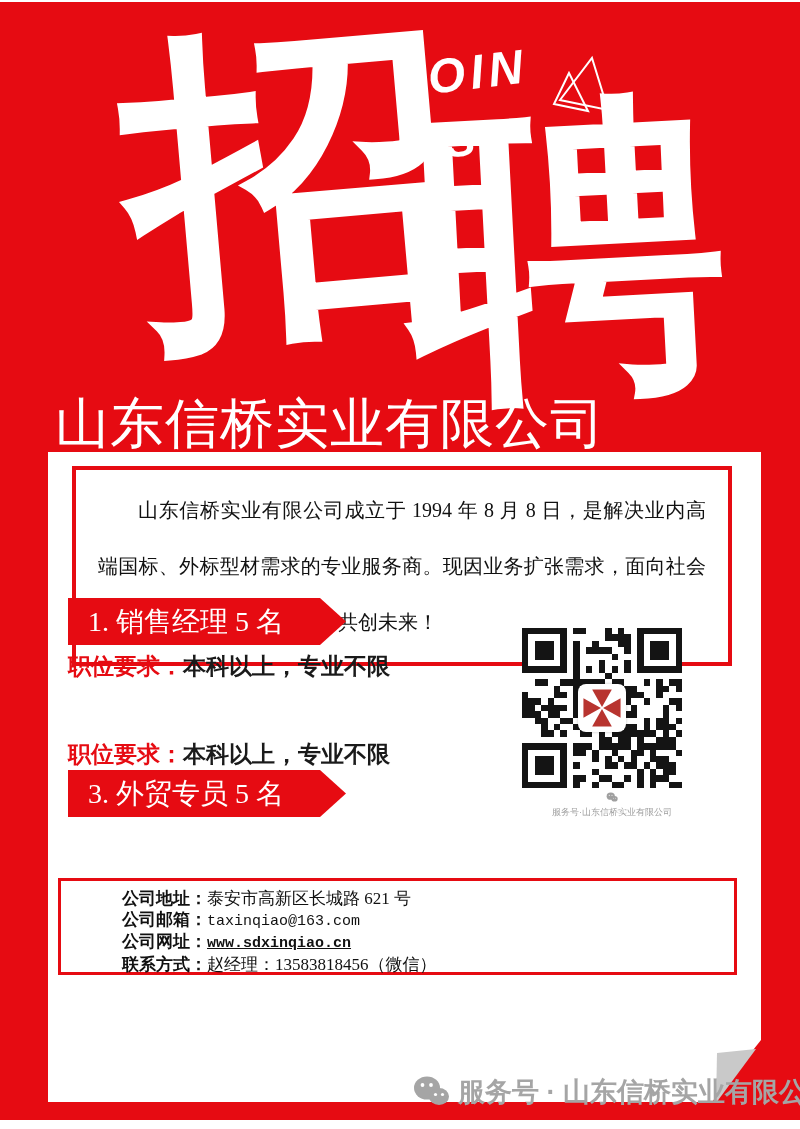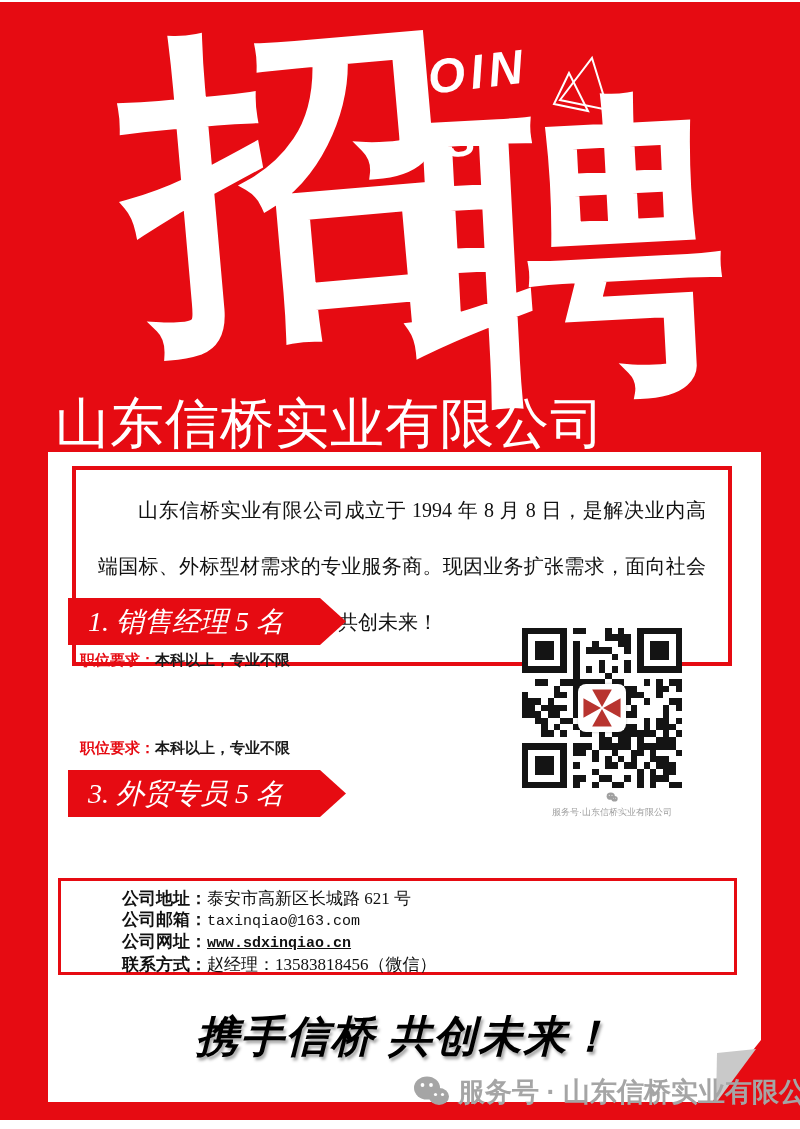--- a/index.html
+++ b/index.html
@@ -26,22 +26,22 @@
   .fold{position:absolute;left:0;top:0;pointer-events:none;}
   
   .intro-box{position:absolute;left:24px;top:14px;width:660px;height:200px;border:4px solid #e60b12;
              box-sizing:border-box;background:#fff;}
   .intro-box p{margin:0;padding:12px 22px 0 22px;font-size:20px;line-height:56px;color:#111;
                text-indent:2em;text-align:justify;}
   
   .job-banner{position:absolute;left:20px;width:278px;height:47px;background:#e60b12;color:#ffffff;
               font-size:28px;display:flex;align-items:center;padding-left:20px;box-sizing:border-box;
               clip-path:polygon(0 0,calc(100% - 26px) 0,100% 50%,calc(100% - 26px) 100%,0 100%);
-              white-space:nowrap;font-style:italic;}
-  .job-req{position:absolute;left:32px;font-size:15px;font-weight:bold;white-space:nowrap;}
+              white-space:nowrap;}
+  .job-req{position:absolute;left:20px;font-size:23px;font-weight:bold;white-space:nowrap;}
   .req-label{color:#e60b12;}
   .req-value{color:#1a1a1a;}
   
   .qr{position:absolute;left:474px;top:176px;width:160px;height:160px;background:#fff;}
   .qr svg{display:block;width:160px;height:160px;}
   .qr-logo{position:absolute;left:56px;top:56px;width:48px;height:48px;background:#ffffff;border-radius:8px;
            box-shadow:0 0 3px rgba(0,0,0,0.25);display:flex;align-items:center;justify-content:center;}
   .qr-caption{position:absolute;left:464px;top:340px;width:200px;text-align:center;color:#9f9f9f;
               font-size:9px;font-family:"Liberation Sans","DejaVu Sans",sans-serif;white-space:nowrap;
               display:flex;align-items:center;justify-content:center;gap:3px;flex-direction:column;}
@@ -332,21 +332,20 @@
         <span class="contact-label">公司邮箱：</span><span class="mono">taxinqiao@163.com</span>
       </div>
       <div class="contact-row">
         <span class="contact-label">公司网址：</span><span class="mono url">www.sdxinqiao.cn</span>
       </div>
       <div class="contact-row">
         <span class="contact-label">联系方式：</span><span>赵经理：13583818456（微信）</span>
       </div>
     </div>
 
-    <div class="slogan">携手信桥  共创未来！</div>
   </div>
 
   <svg class="fold" width="800" height="1129" viewBox="0 0 800 1129">
     <polygon points="717,1053 756,1049 716,1103" fill="#c9c9c9"></polygon>
   </svg>
 
   <div class="footer">
     <svg width="38" height="34" viewBox="0 0 38 34">
       <ellipse cx="15" cy="13" rx="13" ry="11.5" fill="#a5a5a5"></ellipse>
       <circle cx="10.5" cy="10" r="1.9" fill="#fff"></circle>

